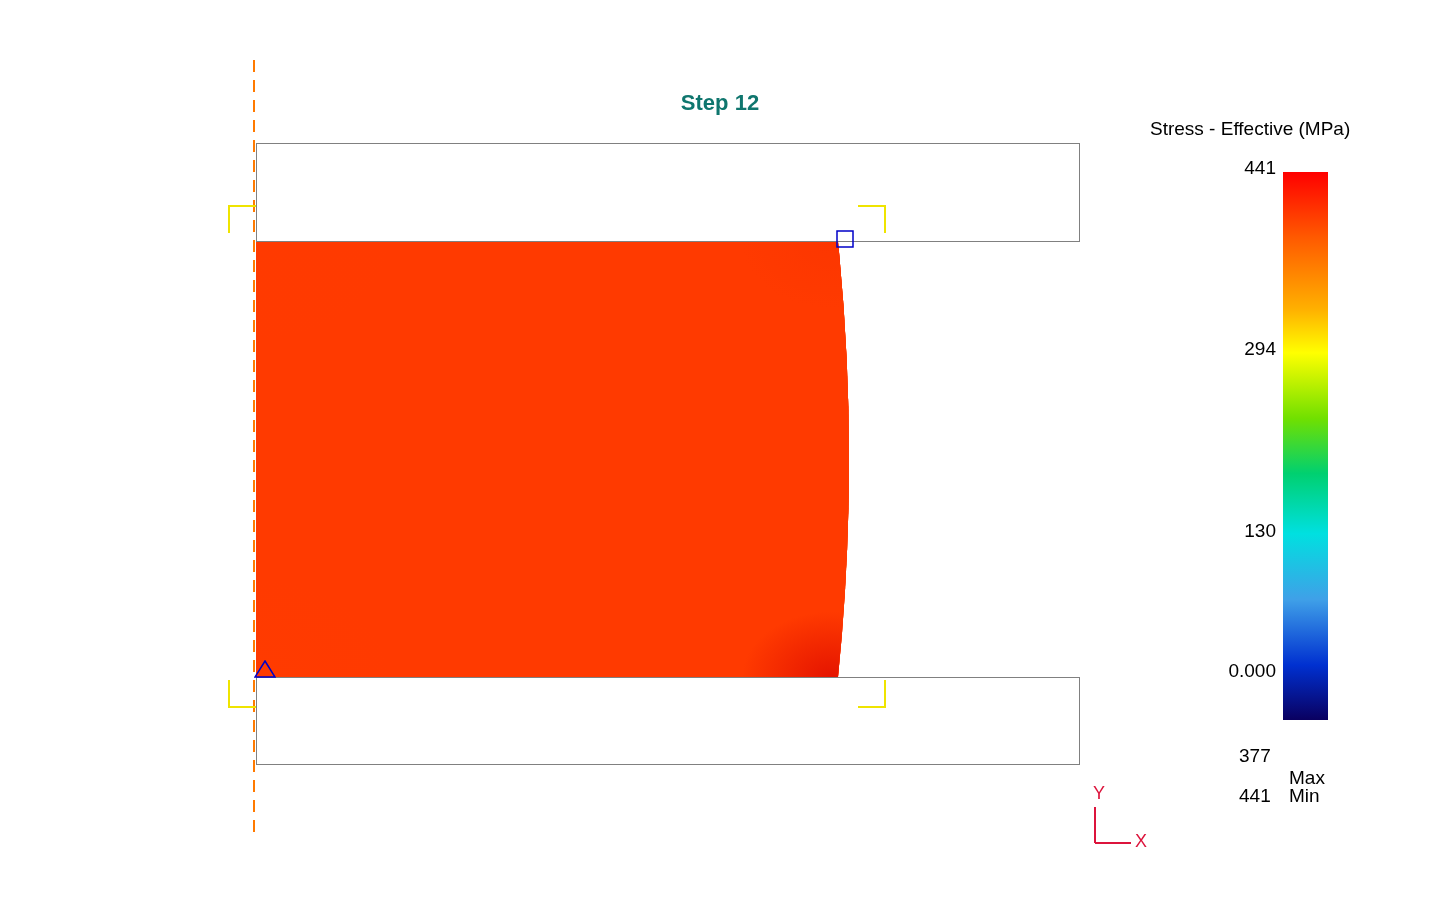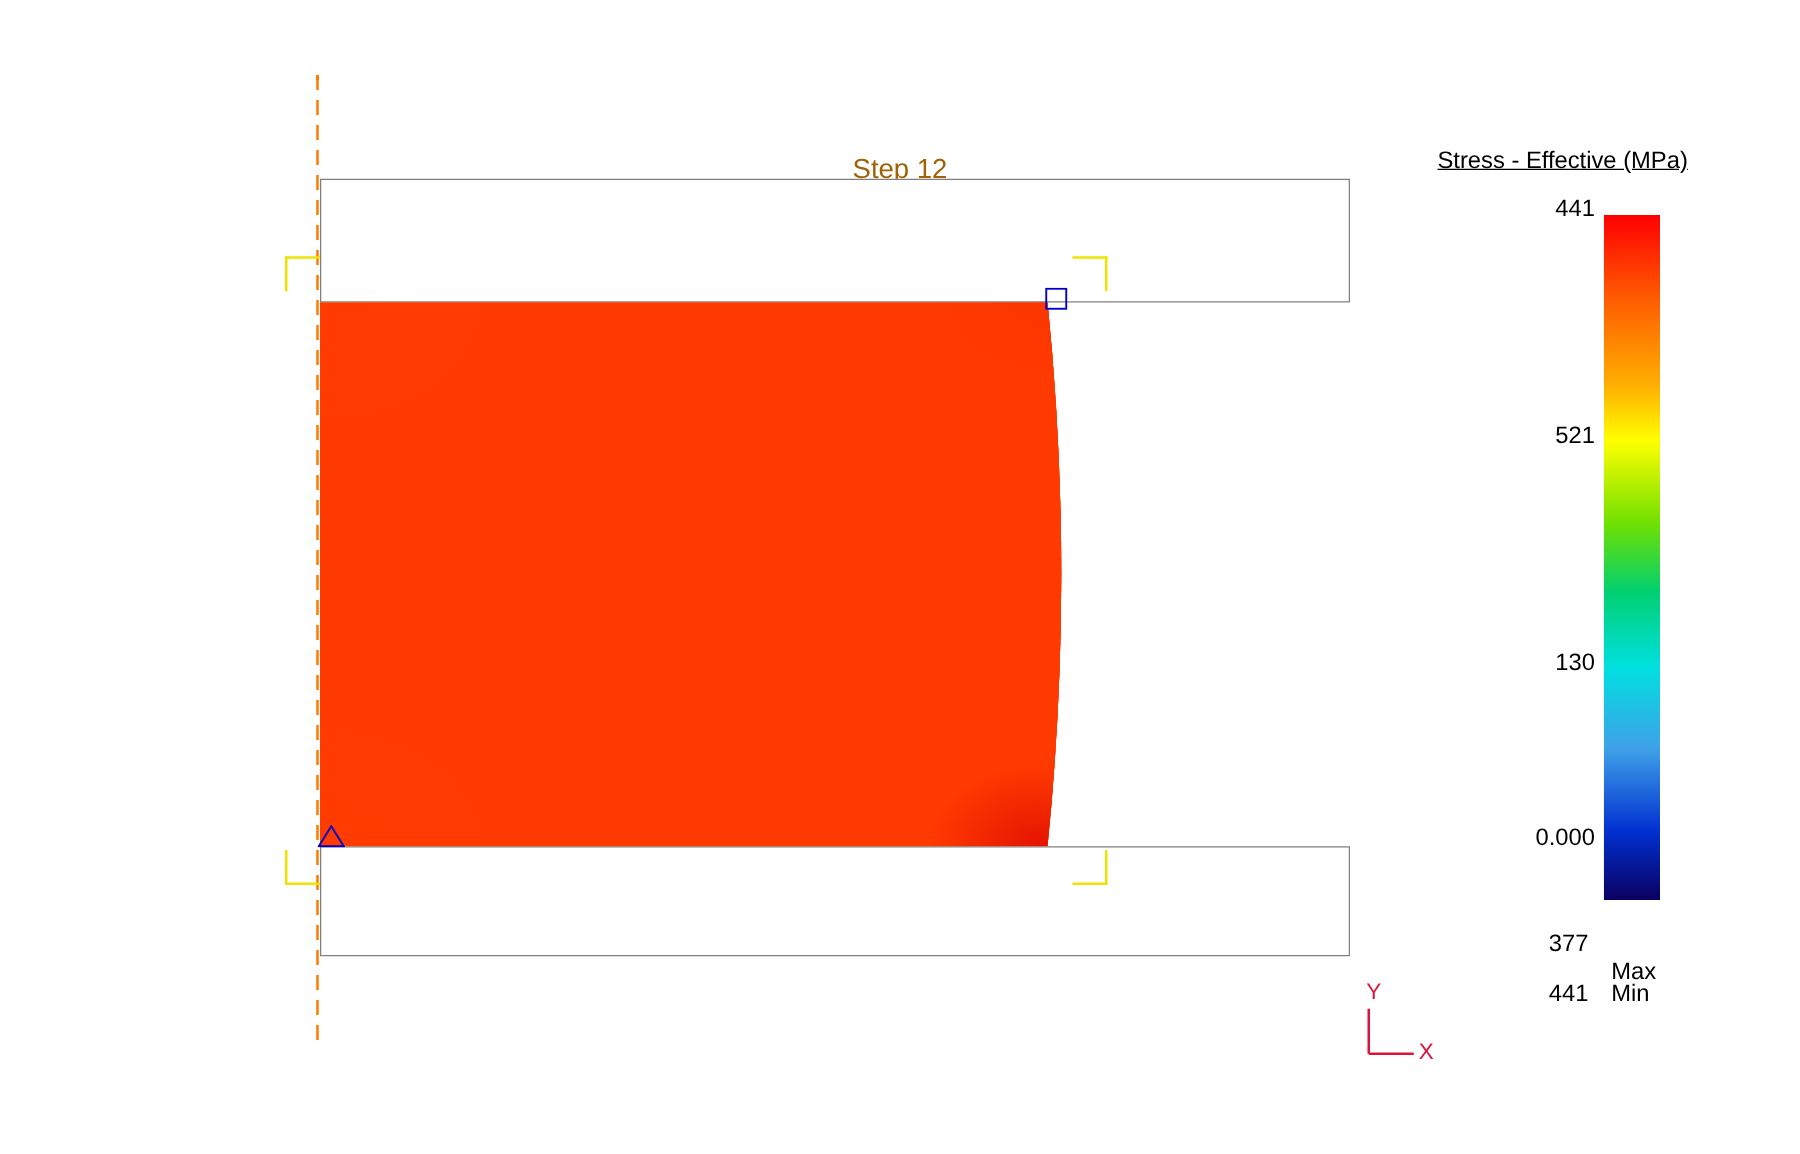--- a/index.html
+++ b/index.html
@@ -9,24 +9,23 @@
       background: #ffffff;
       font-family: Arial, sans-serif;
       position: relative;
       overflow: hidden;
     }
     .title {
       position: absolute;
       left: 50%;
       top: 90px;
       transform: translateX(-50%);
-      font-weight: normal;
+      font-weight: bold;
       font-size: 22px;
-      color: #a16207;
-      margin-top: 32px;
+      color: #0f766e;
     }
     .axis-line {
       position: absolute;
       left: 253px;
       top: 60px;
       width: 2px;
       height: 772px;
       background: repeating-linear-gradient(to bottom, #ff7a00 0 12px, transparent 12px 20px);
     }
     .axis-line::before, .axis-line::after {
@@ -73,21 +72,20 @@
       position: absolute;
       left: 836px;
       top: 230px;
     }
     .legend-title {
       position: absolute;
       left: 1150px;
       top: 118px;
       font-size: 19px;
       color: #000;
-      text-decoration: underline;
     }
     .legend-bar {
       position: absolute;
       left: 1283px;
       top: 172px;
       width: 45px;
       height: 548px;
     }
     .legend-tick {
       position: absolute;
@@ -176,21 +174,21 @@
       <stop offset="66%" stop-color="#00e0e0"></stop>
       <stop offset="78%" stop-color="#3fa0e8"></stop>
       <stop offset="90%" stop-color="#0030d0"></stop>
       <stop offset="100%" stop-color="#0a0060"></stop>
     </linearGradient>
   </defs>
   <rect x="0" y="0" width="45" height="548" fill="url(#lg)"></rect>
 </svg>
 
 <div class="legend-tick" style="top:157px">441</div>
-<div class="legend-tick" style="top:338px">521</div>
+<div class="legend-tick" style="top:338px">294</div>
 <div class="legend-tick" style="top:520px">130</div>
 <div class="legend-tick" style="top:660px">0.000</div>
 
 <div class="legend-minmax" style="left:1239px; top:745px">377</div>
 <div class="legend-minmax" style="left:1289px; top:785px">Min</div>
 <div class="legend-minmax" style="left:1239px; top:785px">441</div>
 <div class="legend-minmax" style="left:1289px; top:767px">Max</div>
 
 <div class="axis-gizmo">
   <div class="y-lab">Y</div>

